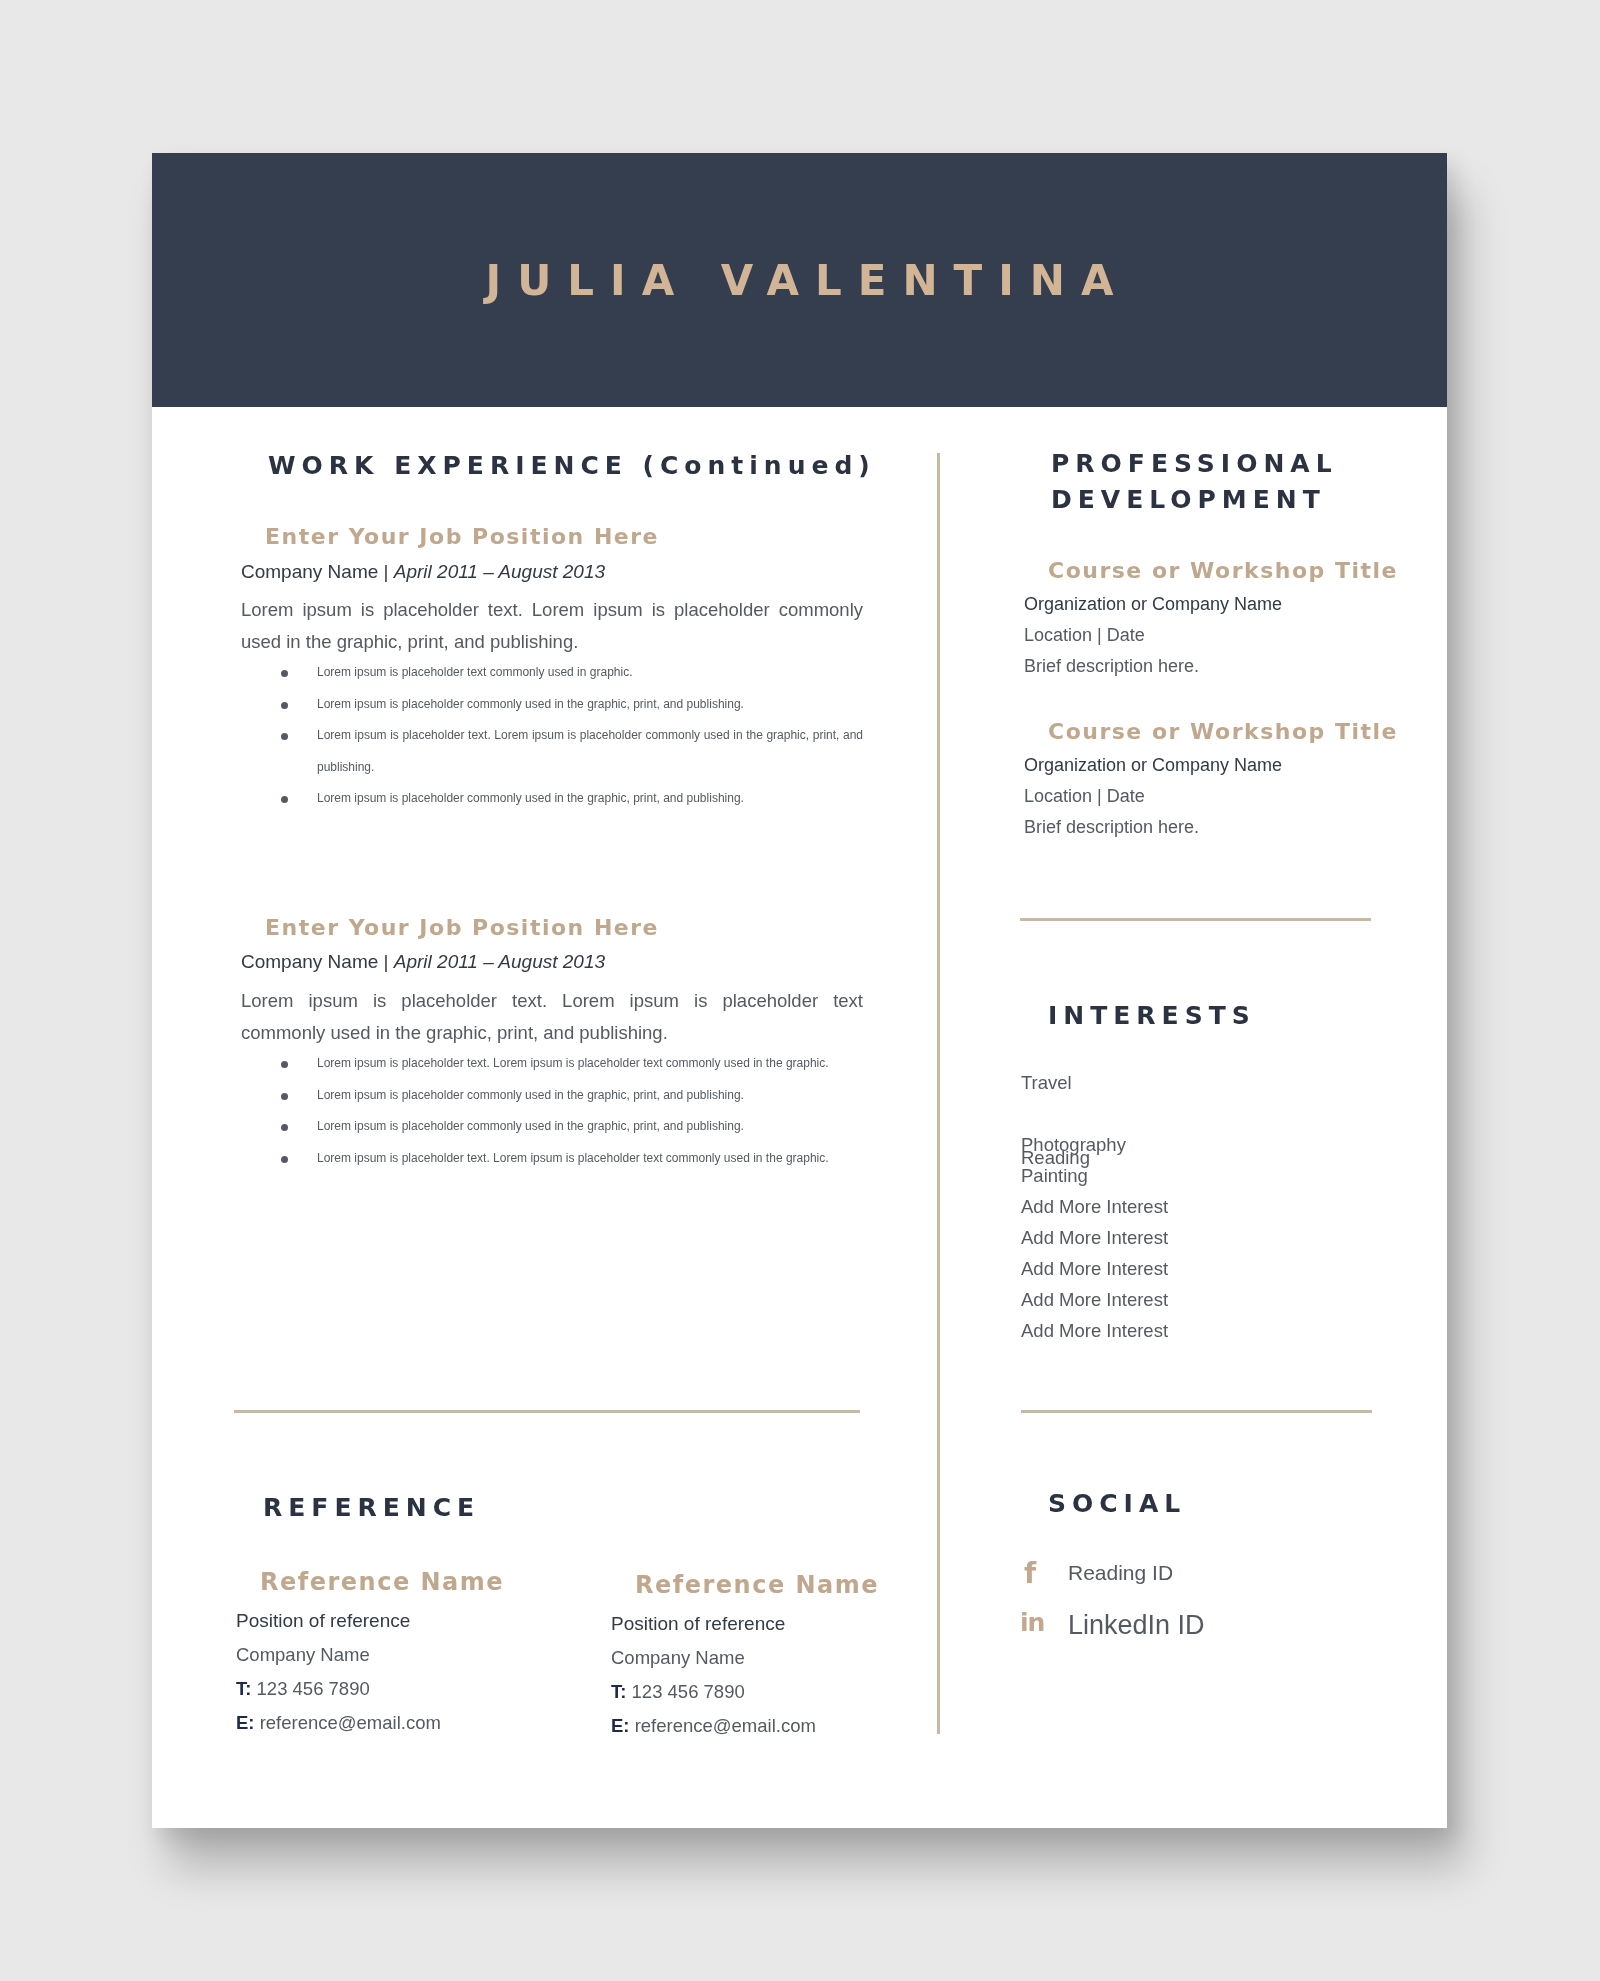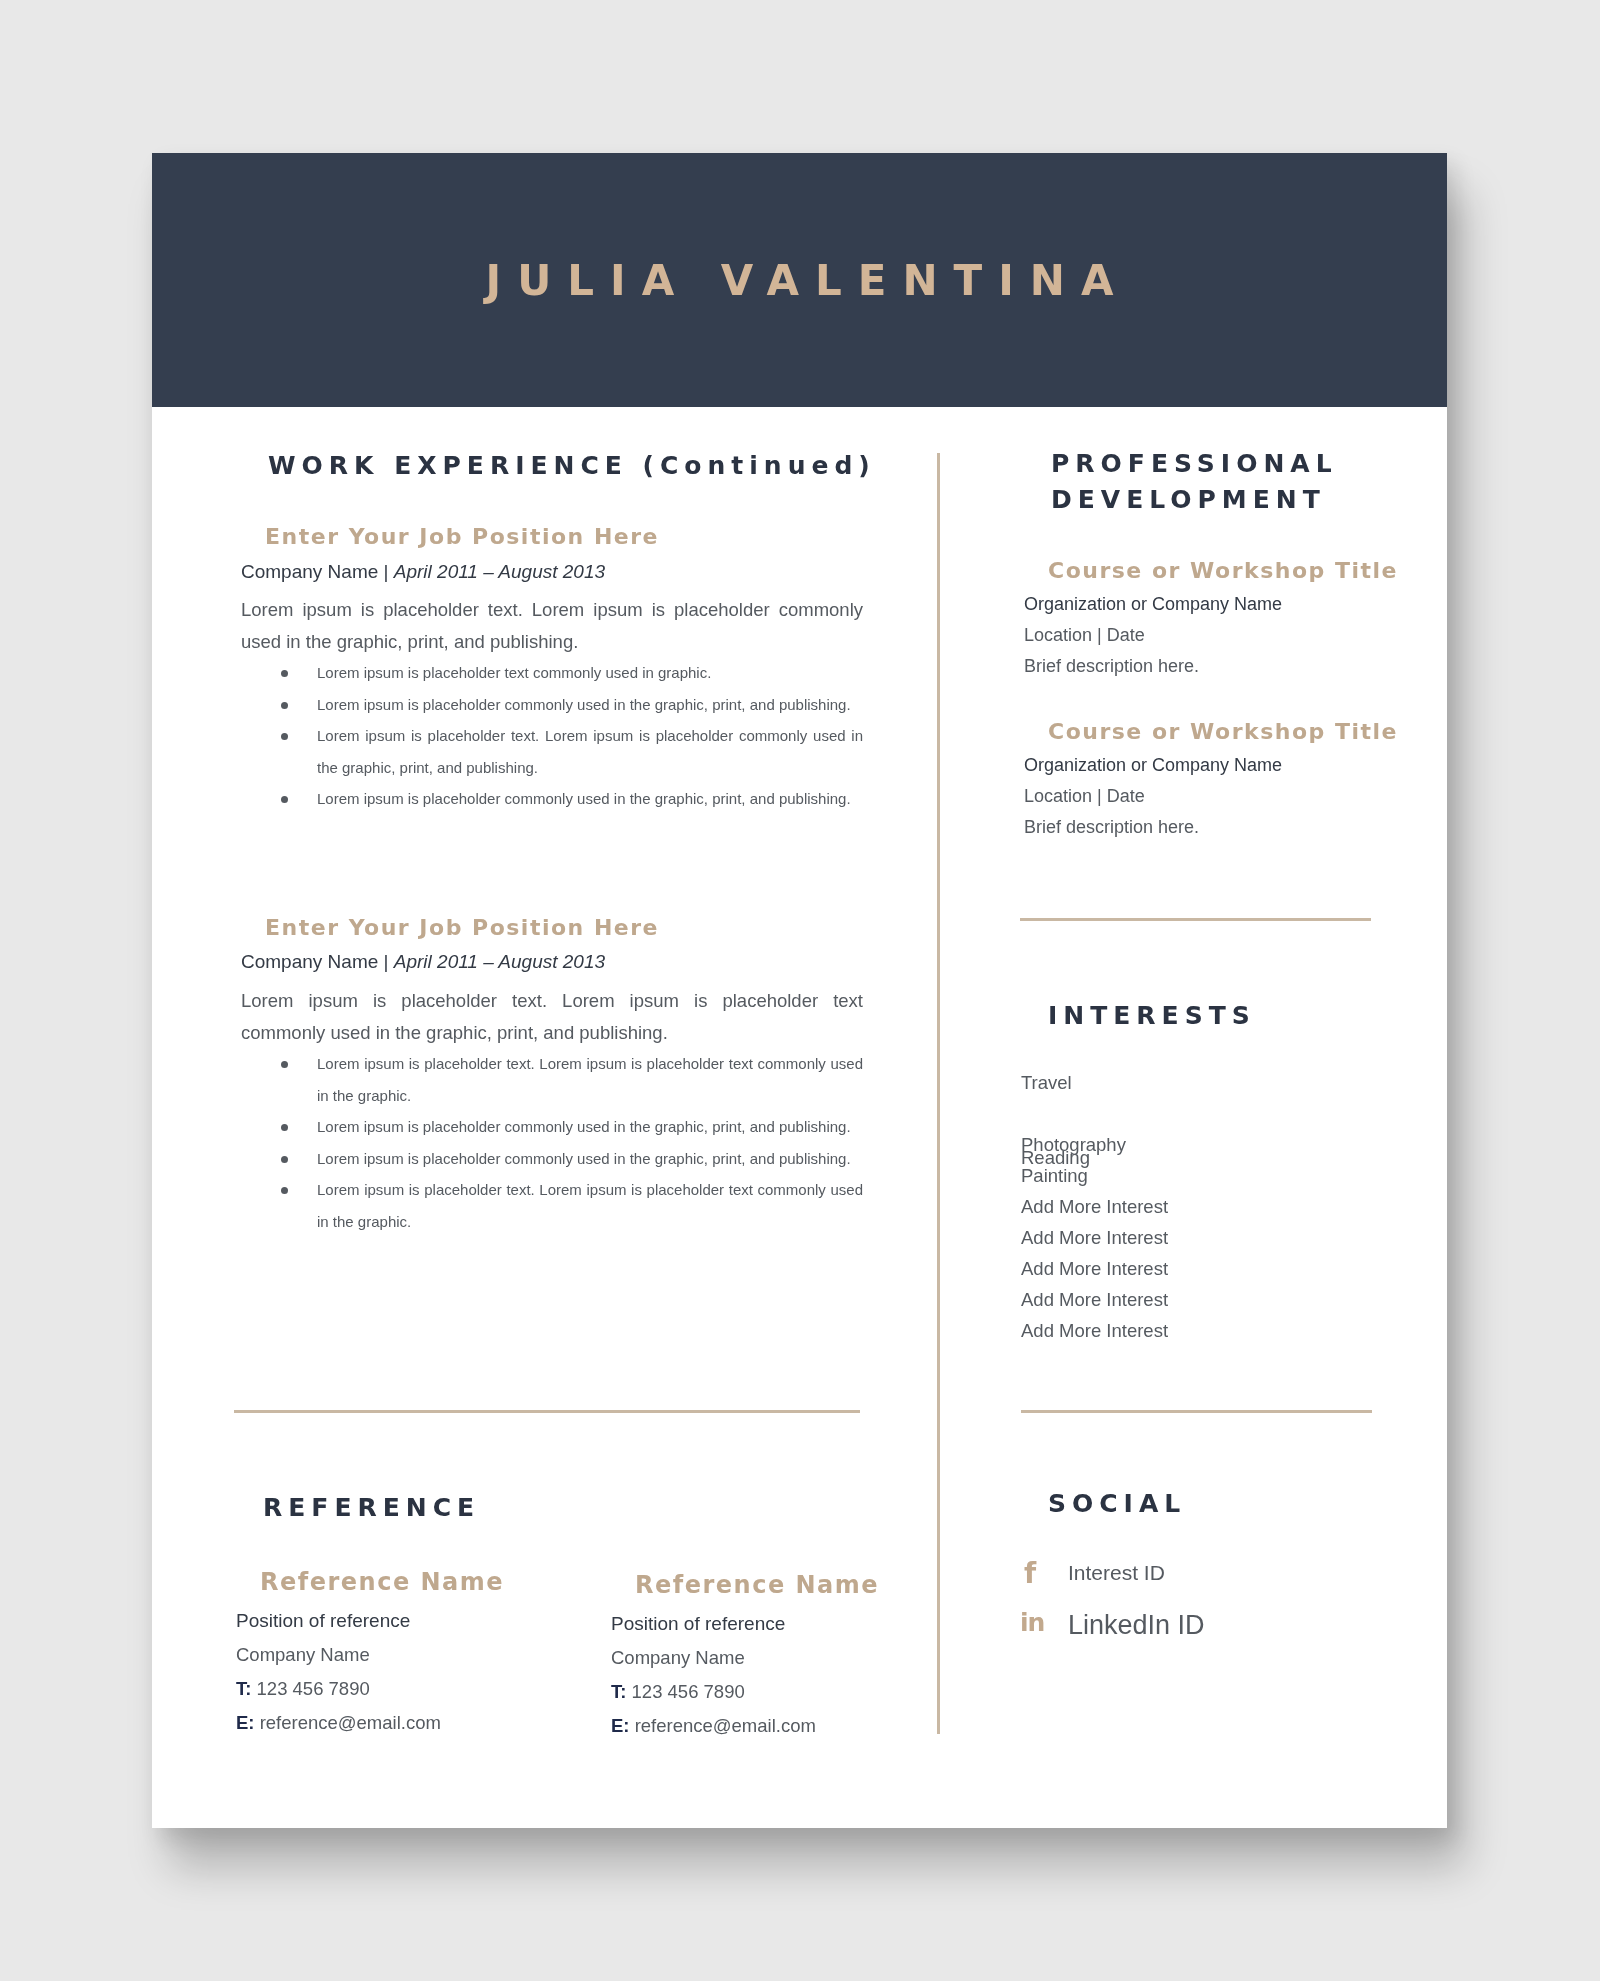--- a/index.html
+++ b/index.html
@@ -34,21 +34,21 @@
     margin-left:24px;
   }
   .dark { color:#333a45; font-size:19px; }
   .body { color:#555a60; font-size:18.5px; }
   .para {
     position:absolute; width:622px; color:#555a60; font-size:18.5px;
     line-height:31.5px; text-align:justify; text-align-last:left;
   }
   ul.bullets { position:absolute; margin:0; padding:0; list-style:none; width:622px; }
   ul.bullets li {
-    position:relative; padding-left:76px; color:#555a60; font-size:15px;
+    position:relative; padding-left:76px; color:#555a60; font-size:12px;
     line-height:31.5px; text-align:justify; text-align-last:left;
   }
   ul.bullets li .dot {
     position:absolute; left:40px; top:13px; width:7px; height:7px; border-radius:50%;
     background:#555a60;
   }
   .hline { position:absolute; height:3px; background:#c9b8a3; }
   .vline { position:absolute; width:3px; background:#c9b8a3; }
   .lbl { color:#1f2a4a; font-weight:bold; }
   .icon-tan { color:#c2a98e; font-weight:bold; }
@@ -141,20 +141,20 @@
     <div class="abs body" style="left:869px; top:1136px;">Add More Interest</div>
     <div class="abs body" style="left:869px; top:1167px;">Add More Interest</div>
   </div>
 
   <div class="hline" style="left:869px; top:1257px; width:351px;"></div>
 
   <div class="abs sec-title" style="left:869px; top:1336px;">SOCIAL</div>
 
   <div>
     <div class="abs icon-tan" style="left:872px; top:1404px; font-size:28px; font-family:'DejaVu Sans', sans-serif;">f</div>
-    <div class="abs body" style="left:916px; top:1408px; font-size:21px;">Interest ID</div>
+    <div class="abs body" style="left:916px; top:1408px; font-size:21px;">Reading ID</div>
   </div>
   <div>
     <div class="abs icon-tan" style="left:868px; top:1455px; font-size:25px; font-family:'DejaVu Sans', sans-serif; letter-spacing:-1px;">in</div>
     <div class="abs body" style="left:916px; top:1457px; font-size:27px;">LinkedIn ID</div>
   </div>
 
 </div>
 
 </body></html>

